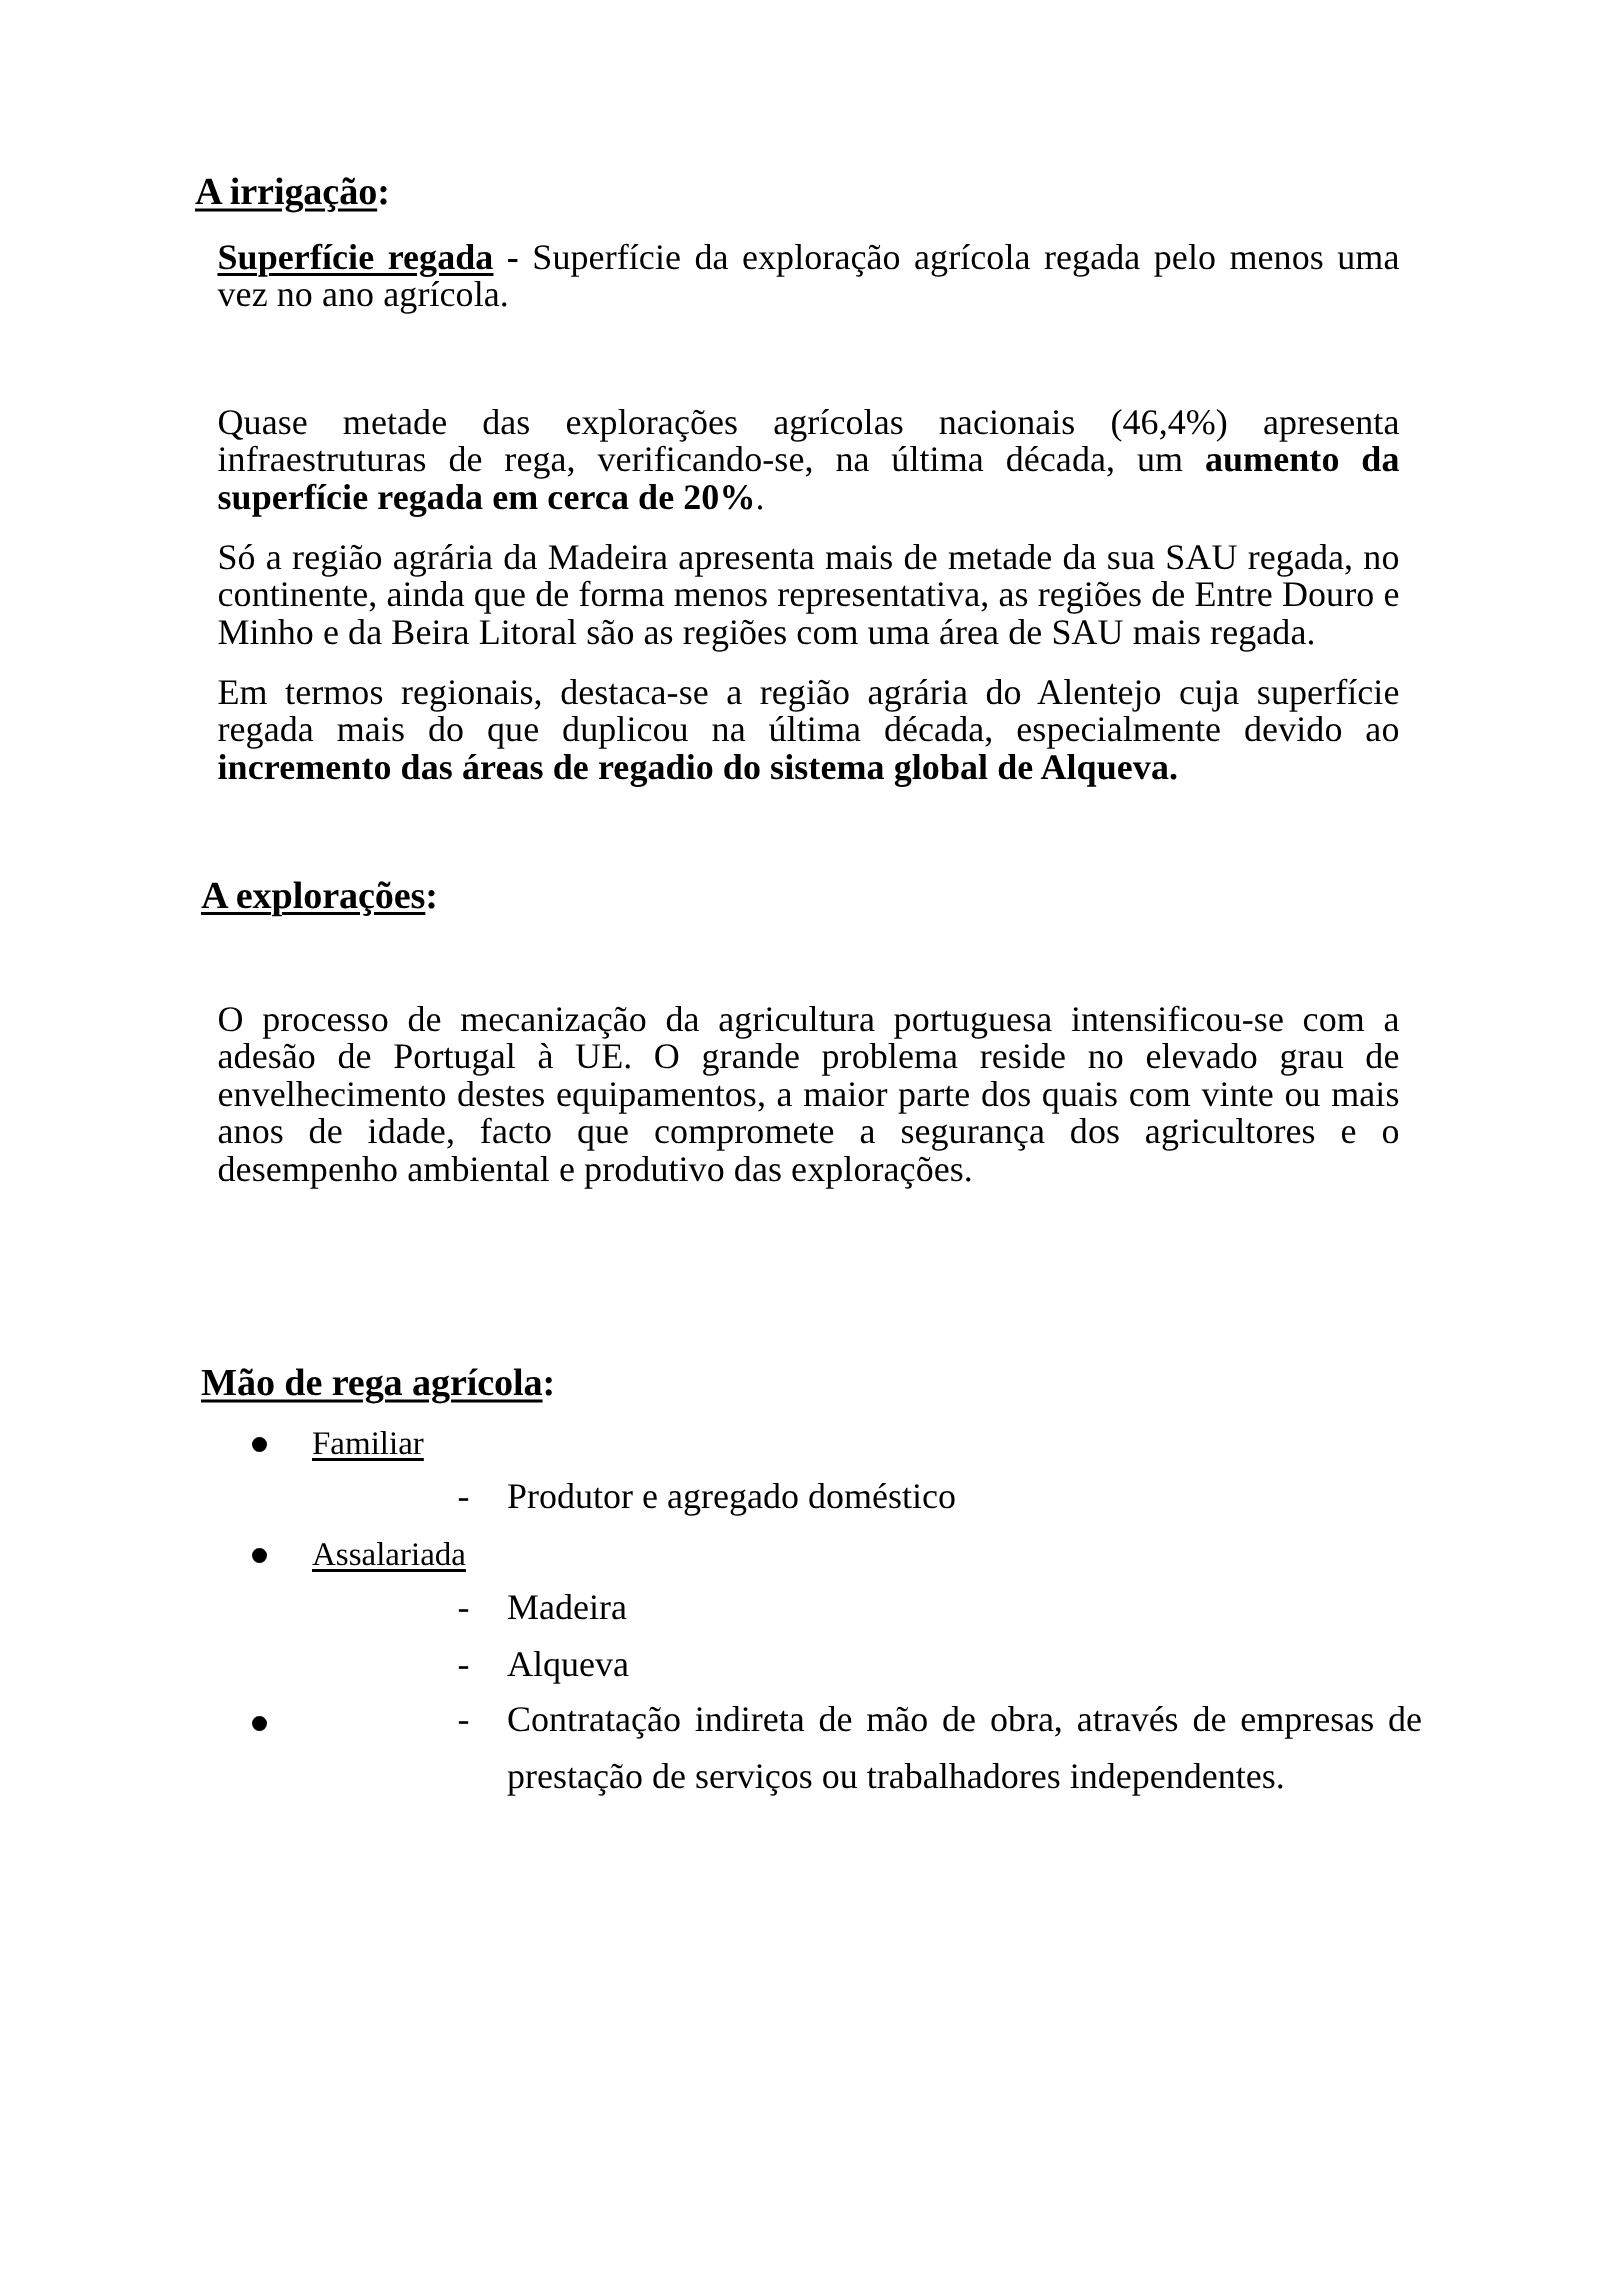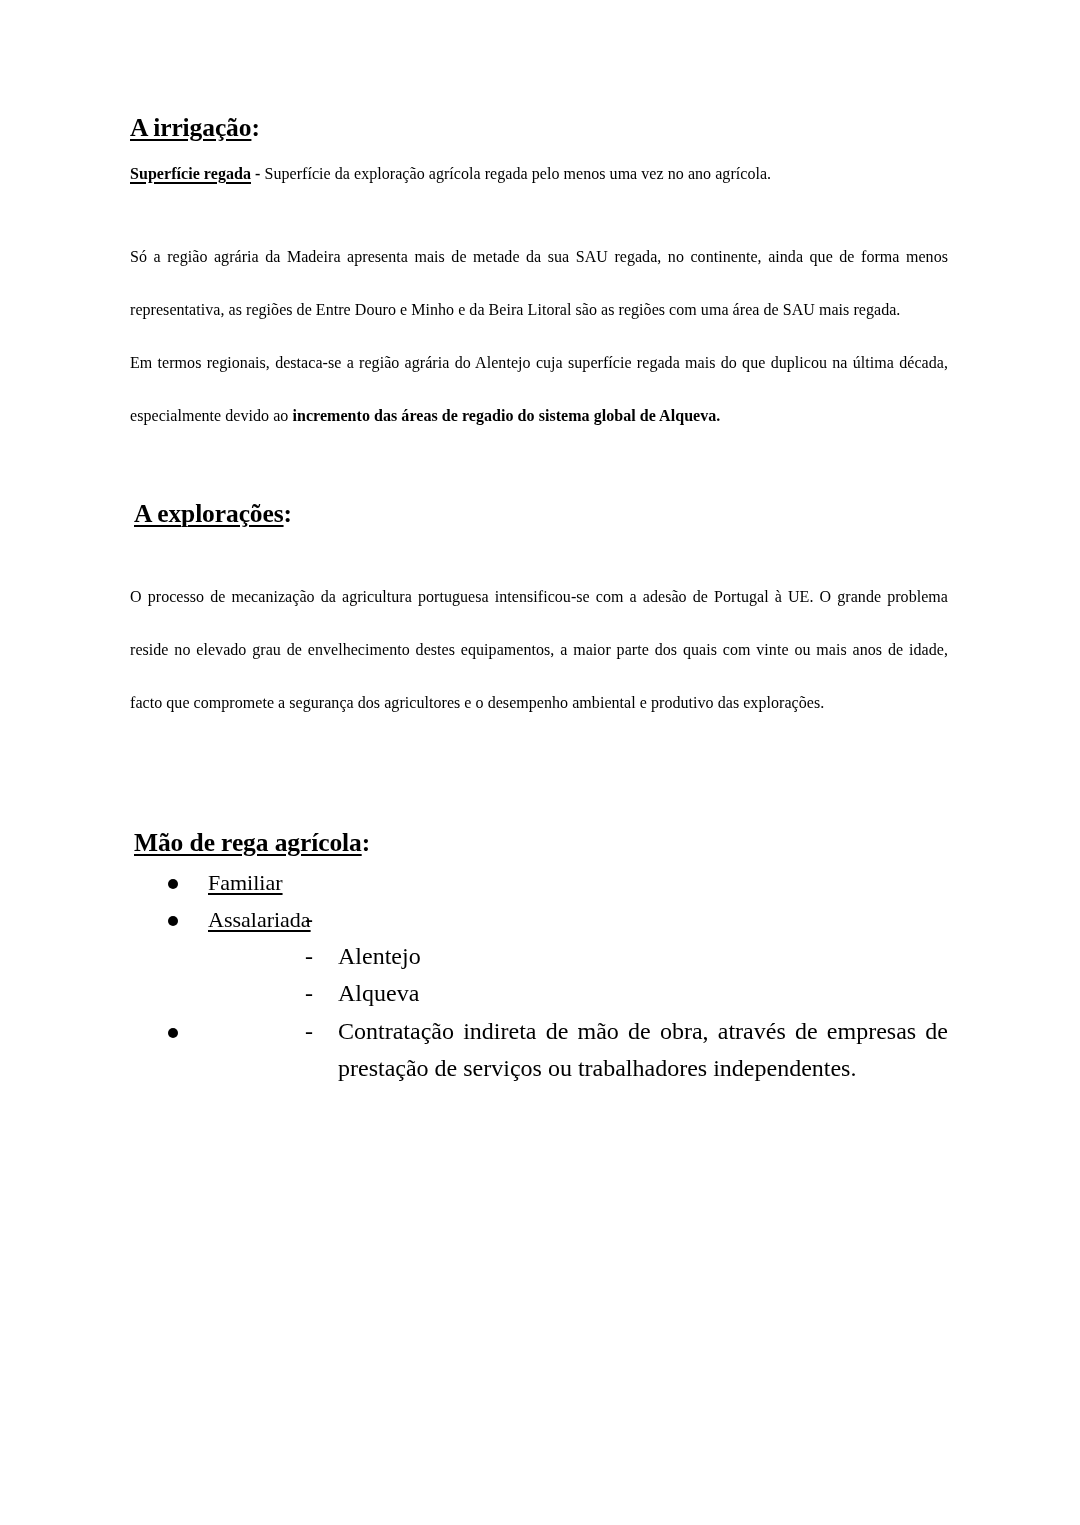--- a/index.html
+++ b/index.html
@@ -53,23 +53,23 @@
   }
 
   #heading-mao-de-obra {
     margin-top: 62px;
     margin-bottom: 4px;
     padding-left: 4px;
   }
 
   
   p.para {
-    margin: 0;
-    font-size: 16px;
-    line-height: 53px;
+    margin: 15px;
+    font-size: 24px;
+    line-height: 25px;
     text-align: justify;
     text-justify: inter-word;
     letter-spacing: 0.05px;
   }
 
   .gap-sm { height: 30px; }
   .gap-md { height: 36px; }
   .gap-lg { height: 40px; }
 
   .b { font-weight: bold; }
@@ -139,46 +139,48 @@
 
 <div class="page">
   <div class="doc-body">
 
     <h2 class="heading" id="heading-irrigacao"><span class="u">A irrigação</span><span>:</span></h2>
 
     <p class="para"><span class="bu">Superfície regada</span><span class="b"> - </span><span>Superfície da exploração agrícola regada pelo menos uma vez no ano agrícola.</span></p>
 
     <div class="gap-sm"></div>
 
+    <p class="para"><span>Quase metade das explorações agrícolas nacionais (46,4%) apresenta infraestruturas de rega, verificando-se, na última década, um </span><span class="b">aumento da superfície regada em cerca de 20%</span><span>.</span></p>
 
     <p class="para">Só a região agrária da Madeira apresenta mais de metade da sua SAU regada, no continente, ainda que de forma menos representativa, as regiões de Entre Douro e Minho e da Beira Litoral são as regiões com uma área de SAU mais regada.</p>
 
     <p class="para"><span>Em termos regionais, destaca-se a região agrária do Alentejo cuja superfície regada mais do que duplicou na última década, especialmente devido ao </span><span class="b">incremento das áreas de regadio do sistema global de Alqueva.</span></p>
 
     <h2 class="heading" id="heading-mecanizacao"><span class="u">A explorações</span><span>:</span></h2>
 
     <div class="gap-lg"></div>
 
     <p class="para">O processo de mecanização da agricultura portuguesa intensificou-se com a adesão de Portugal à UE. O grande problema reside no elevado grau de envelhecimento destes equipamentos, a maior parte dos quais com vinte ou mais anos de idade, facto que compromete a segurança dos agricultores e o desempenho ambiental e produtivo das explorações.</p>
 
     <div class="gap-md"></div>
 
 
     <h2 class="heading" id="heading-mao-de-obra"><span class="u">Mão de rega agrícola</span><span>:</span></h2>
 
     <ul class="bullets" id="mao-de-obra-list">
         <li class="bullet-item"><span class="bullet-dot"></span><span class="bullet-label">Familiar</span><ul class="subs">
             <li class="sub-item">
               <span class="sub-dash">-</span>
+              <span class="sub-text">Produtor e agregado doméstico</span>
             </li>
           </ul></li>
         <li class="bullet-item"><span class="bullet-dot"></span><span class="bullet-label">Assalariada</span><ul class="subs">
             <li class="sub-item">
               <span class="sub-dash">-</span>
-              <span class="sub-text">Alentejo</span>
+              <span class="sub-text">Madeira</span>
             </li>
             <li class="sub-item">
               <span class="sub-dash">-</span>
               <span class="sub-text">Alqueva</span>
             </li>
           </ul></li>
         <li class="bullet-item"><span class="bullet-dot"></span><ul class="subs">
             <li class="sub-item">
               <span class="sub-dash">-</span>
               <span class="sub-text justified">Contratação indireta de mão de obra, através de empresas de prestação de serviços ou trabalhadores independentes.</span>

